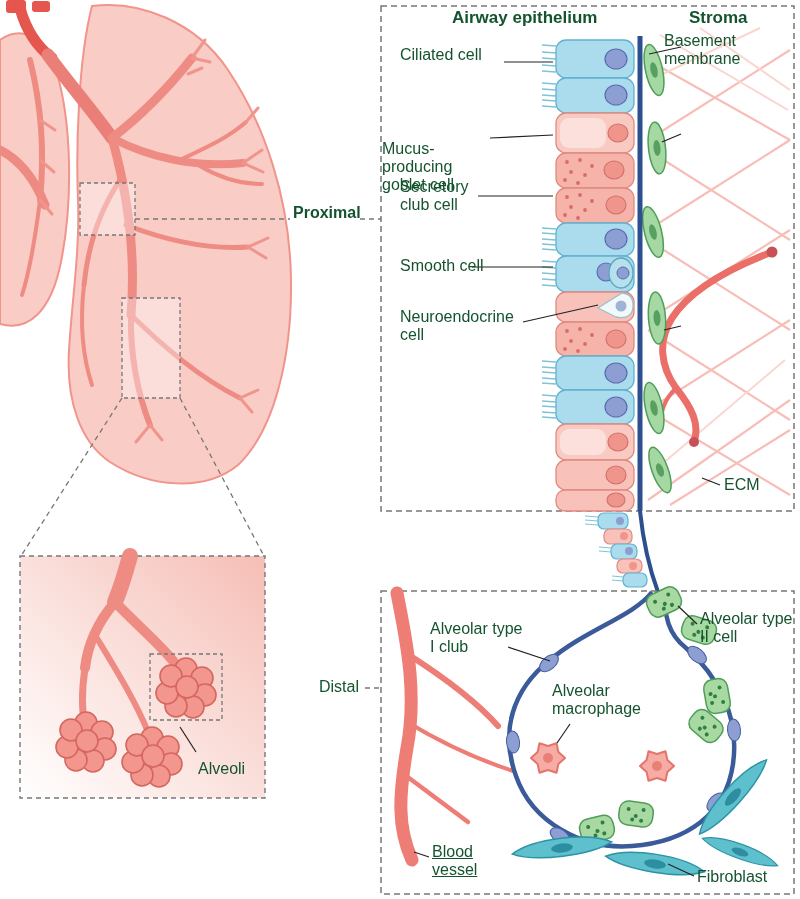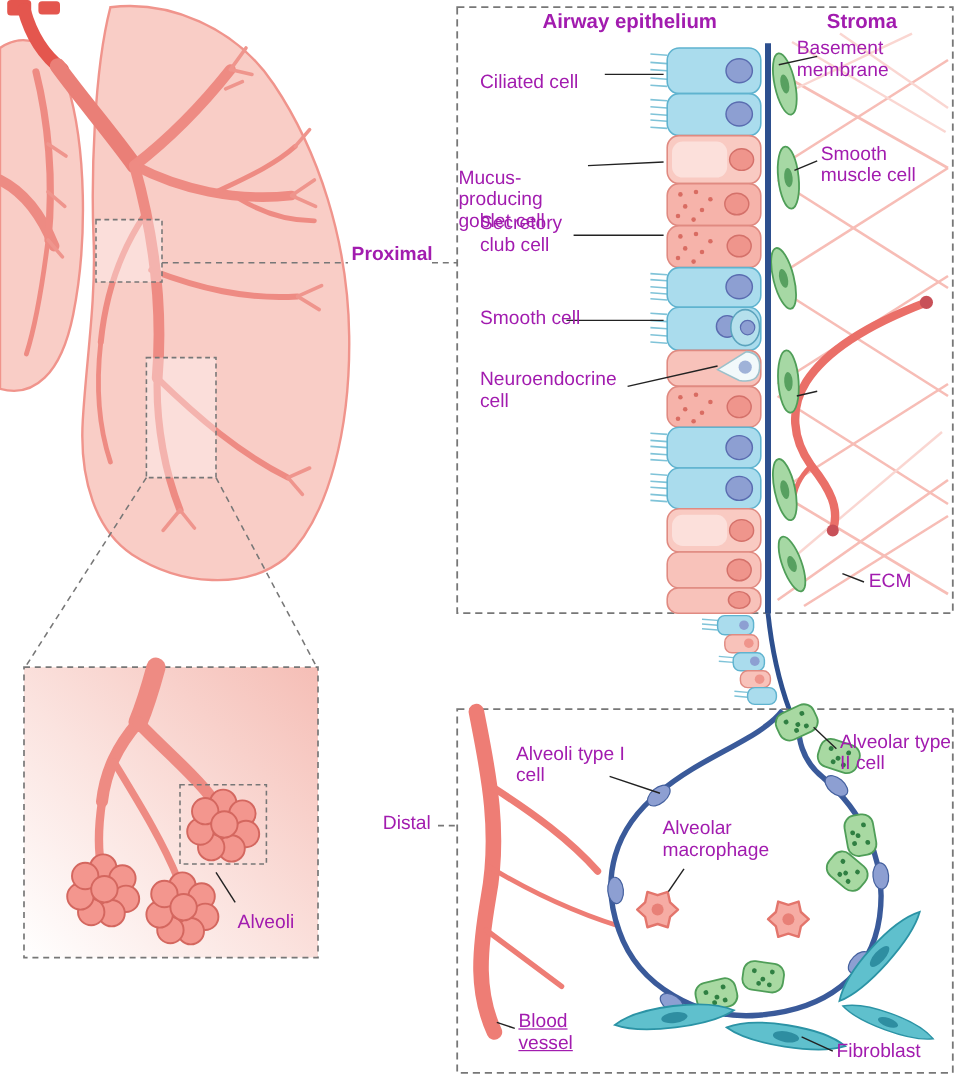--- a/index.html
+++ b/index.html
@@ -1,19 +1,19 @@
 <!DOCTYPE html>
 <html><head>
 <meta charset="utf-8">
 <style>
   html,body{margin:0;padding:0;background:#fff;}
   .canvas{position:relative;width:800px;height:899px;background:#fff;overflow:hidden;
           font-family:"Liberation Sans",sans-serif;}
   .art{position:absolute;left:0;top:0;}
-  .lbl{position:absolute;font:16px/1.13 "Liberation Sans",sans-serif;color:#a21caf;}
+  .lbl{position:absolute;font:16px/1.13 "Liberation Sans",sans-serif;color:#14532d;}
   .hdr{font-weight:bold;font-size:17px;}
 </style>
 </head>
 <body>
 
 <div class="canvas">
 
 <svg class="art" width="800" height="899" viewBox="0 0 800 899">
   <defs>
     <linearGradient id="insetGrad" x1="0" y1="1" x2="1" y2="0">
@@ -430,29 +430,28 @@
   </g>
 </svg>
 
 <div class="lbl" style="left:293px;top:204px;font-weight:bold;">Proximal</div>
 <div class="lbl" style="left:319px;top:678px;">Distal</div>
 <div class="lbl" style="left:198px;top:760px;">Alveoli</div>
 
 <div class="lbl hdr" style="left:452px;top:8px;">Airway epithelium</div>
 <div class="lbl hdr" style="left:689px;top:8px;">Stroma</div>
 
-<div class="lbl" style="left:400px;top:60px;">Ciliated cell</div>
+<div class="lbl" style="left:400px;top:46px;">Ciliated cell</div>
 <div class="lbl" style="left:382px;top:93px;width:92px;margin-top:47px;">Mucus-producing goblet cell</div>
 <div class="lbl" style="left:400px;top:178px;width:92px;">Secretory club cell</div>
 <div class="lbl" style="left:400px;top:257px;">Smooth cell</div>
 <div class="lbl" style="left:400px;top:308px;width:140px;">Neuroendocrine cell</div>
 
 <div class="lbl" style="left:664px;top:32px;width:95px;">Basement membrane</div>
-<div class="lbl" style="left:684px;top:120px;width:95px;">Smooth muscle cell</div>
 <div class="lbl" style="left:724px;top:476px;">ECM</div>
 
-<div class="lbl" style="left:430px;top:620px;width:95px;">Alveoli type I cell</div>
+<div class="lbl" style="left:430px;top:620px;width:95px;">Alveolar type I club</div>
 <div class="lbl" style="left:700px;top:610px;width:95px;">Alveolar type II cell</div>
 <div class="lbl" style="left:552px;top:682px;width:115px;">Alveolar macrophage</div>
 <div class="lbl" style="left:432px;top:843px;width:60px;text-decoration:underline;">Blood vessel</div>
 <div class="lbl" style="left:697px;top:868px;">Fibroblast</div>
 
 </div>
 
 </body></html>

